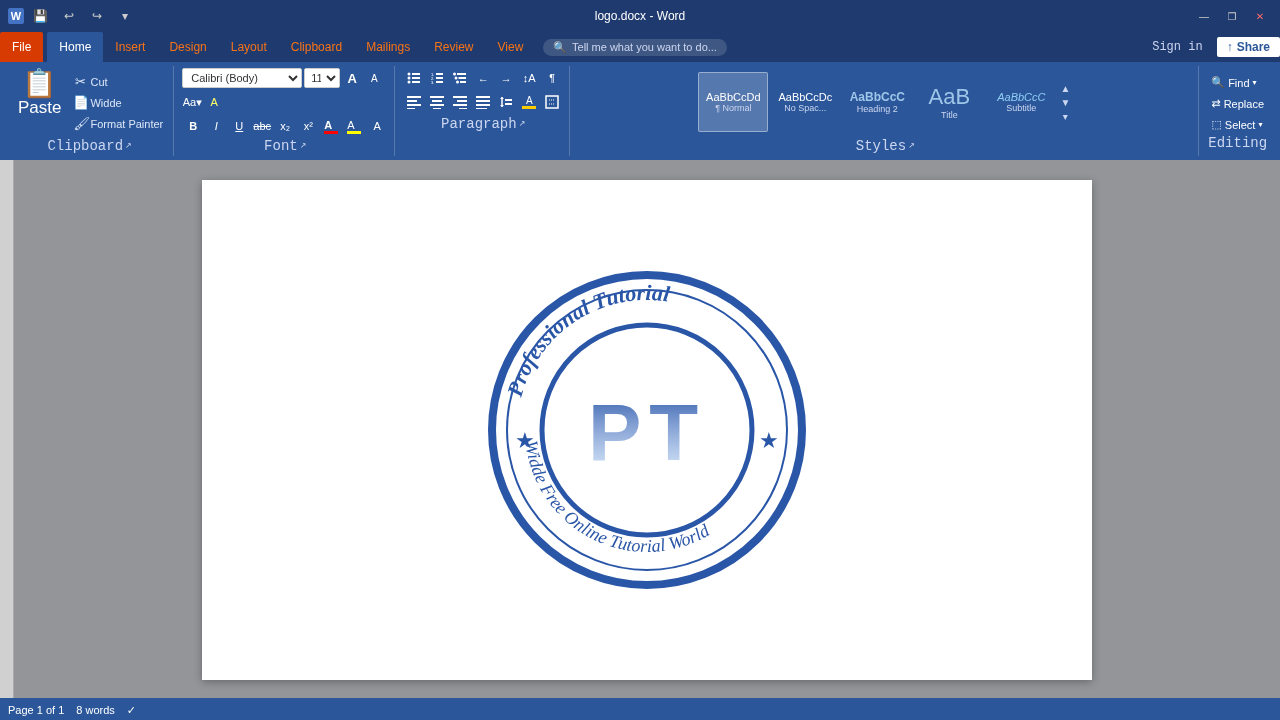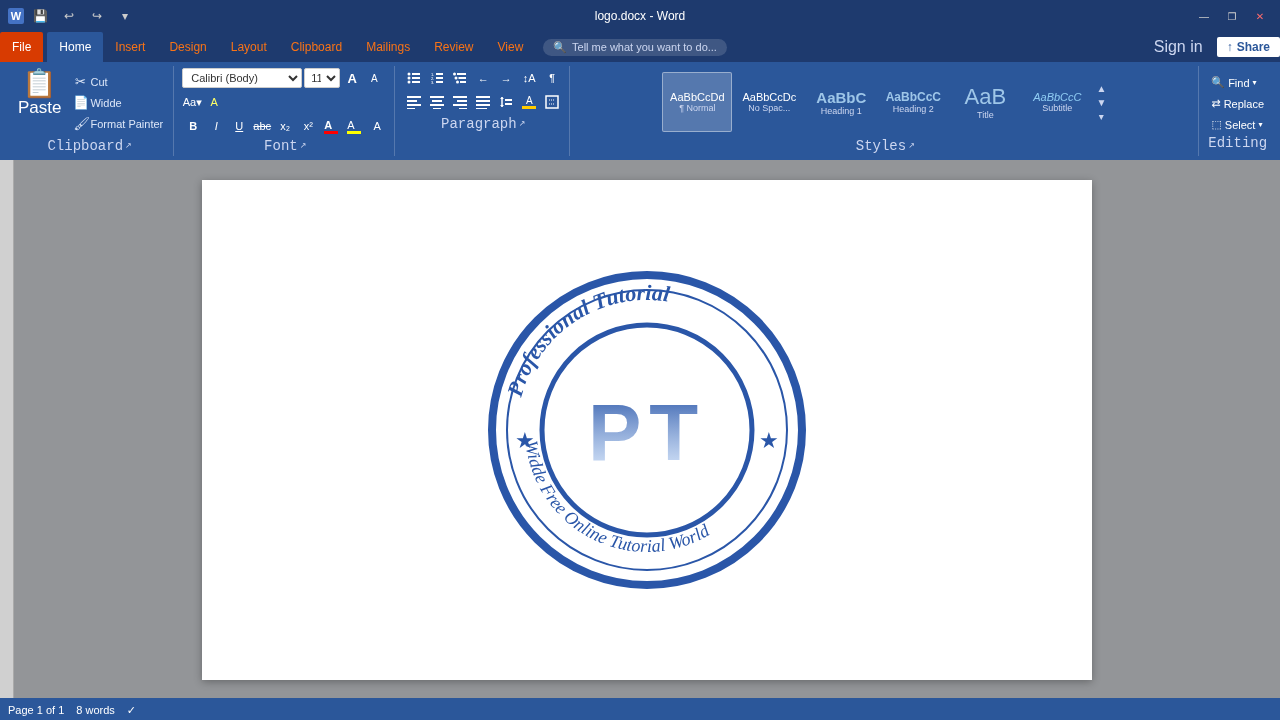--- a/index.html
+++ b/index.html
@@ -49,21 +49,21 @@
       background: rgba(255,255,255,0.15);
       border-radius: 12px;
       padding: 2px 10px;
       color: #ccd6f0;
       font-size: 11px;
       gap: 5px;
       margin-left: 8px;
     }
 
     .ribbon-right-actions { display: flex; align-items: center; gap: 8px; margin-left: auto; }
-    .sign-in-btn { color: #ccd6f0; font-size: 16px; cursor: pointer; padding: 2px 6px; }
+    .sign-in-btn { color: #ccd6f0; font-size: 12px; cursor: pointer; padding: 2px 6px; font-family: Liberation Mono, monospace; }
     .share-btn {
       background: white;
       color: #2b579a;
       font-size: 12px;
       font-weight: 600;
       padding: 3px 10px;
       border-radius: 2px;
       cursor: pointer;
       display: flex;
       align-items: center;
@@ -485,24 +485,20 @@
         <div class="style-item style-normal active">
           <div class="style-preview" style="font-size:11px;color:white;">AaBbCcDd</div>
           <div class="style-label">¶ Normal</div>
         </div>
 
         <div class="style-item style-nospace">
           <div class="style-preview" style="font-size:11px;color:white;">AaBbCcDc</div>
           <div class="style-label">No Spac...</div>
         </div>
 
-        <div class="style-item style-h1">
-          <div class="style-preview" style="font-size:15px;color:#9ec6e8;font-weight:bold;">AaBbC</div>
-          <div class="style-label">Heading 1</div>
-        </div>
 
         <div class="style-item style-h2">
           <div class="style-preview" style="font-size:12px;color:#9ec6e8;font-weight:bold;">AaBbCcC</div>
           <div class="style-label">Heading 2</div>
         </div>
 
         <div class="style-item style-title">
           <div class="style-preview" style="font-size:22px;color:#9ec6e8;">AaB</div>
           <div class="style-label">Title</div>
         </div>

